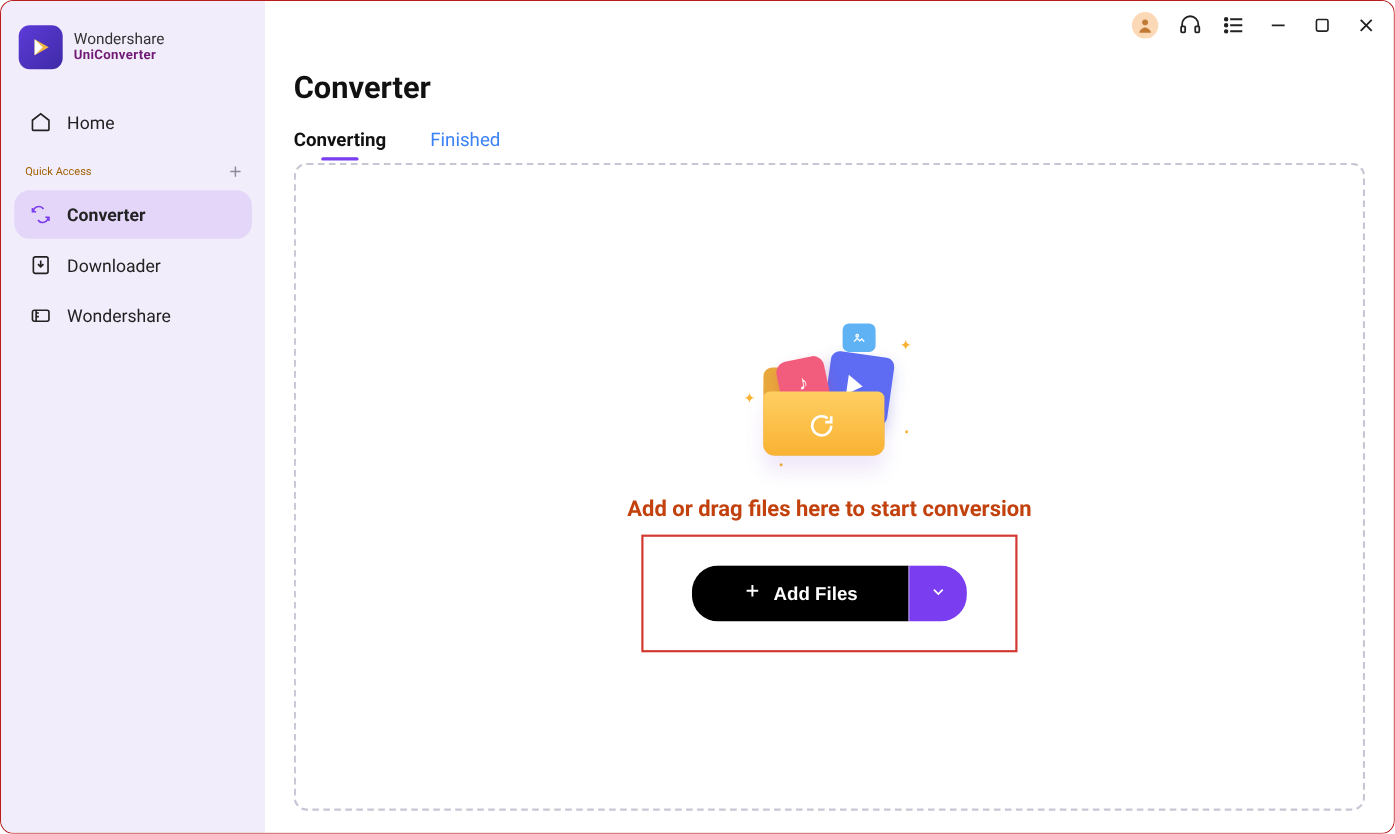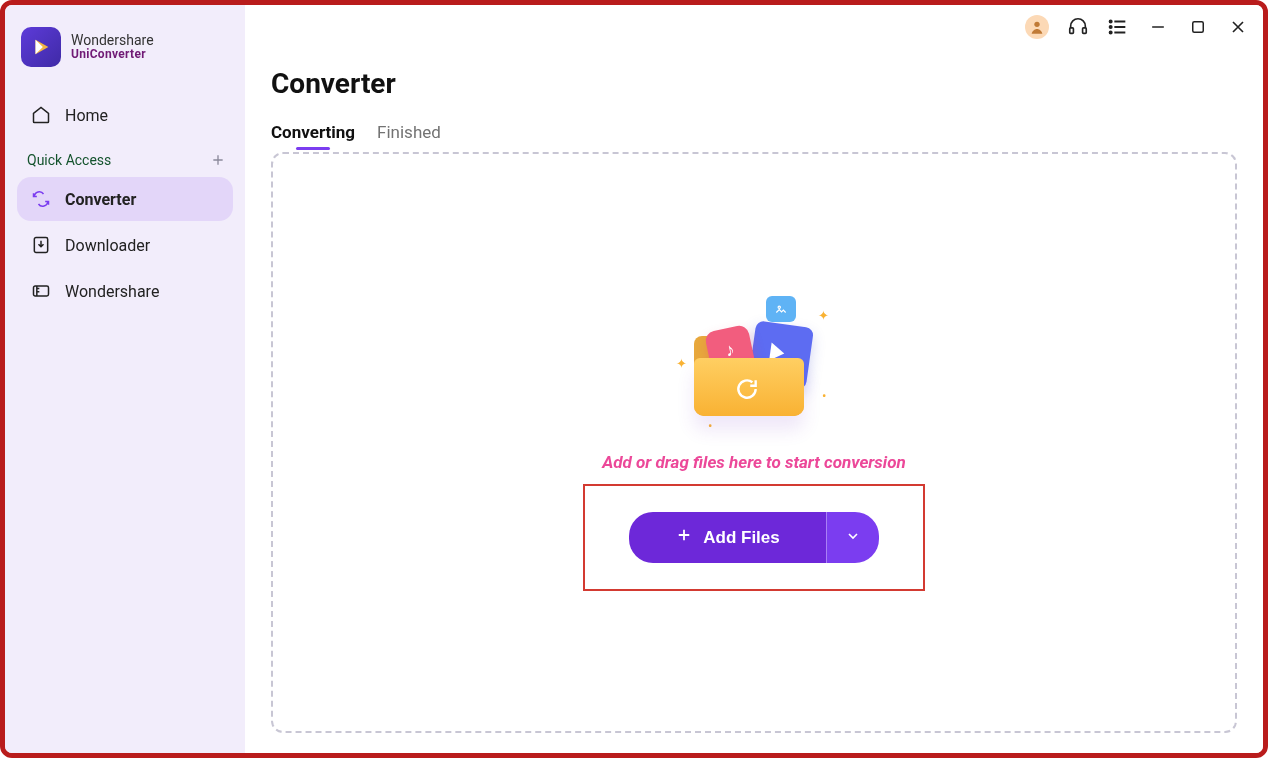--- a/index.html
+++ b/index.html
@@ -9,21 +9,21 @@
   width: 1268px;
   height: 758px;
   overflow: hidden;
 }
 .app {
   display: flex;
   width: 100%;
   height: 100%;
   border-radius: 12px;
   overflow: hidden;
-  border: 5px solid #b91c1c;
+  border: 1px solid #b91c1c;
 }
 
 .sidebar {
   width: 240px;
   background: #f2edfb;
   display: flex;
   flex-direction: column;
   padding-top: 22px;
 }
 .logo-block {
@@ -51,22 +51,22 @@
   border-radius: 14px;
 }
 .nav-item .nav-icon { width: 20px; height: 20px; display: flex; align-items: center; justify-content: center; }
 .nav-item.active {
   background: #e3d6f9;
   font-weight: 700;
 }
 .quick-access-row {
   display: flex; align-items: center; justify-content: space-between;
   padding: 14px 18px 8px 22px;
-  color: #14532d;
-  font-size: 14px;
+  color: #a16207;
+  font-size: 10px;
 }
 .quick-plus { width: 18px; height: 18px; display: flex; align-items: center; justify-content: center; cursor: pointer; color: #8b899a; }
 
 .main {
   flex: 1;
   background: #fff;
   display: flex;
   flex-direction: column;
   position: relative;
 }
@@ -79,22 +79,22 @@
   width: 24px; height: 24px; border-radius: 50%;
   background: #fcd9b6; display: flex; align-items: center; justify-content: center;
 }
 .avatar-ico svg { width: 16px; height: 16px; }
 .content {
   padding: 62px 26px 20px 26px;
   display: flex; flex-direction: column;
   height: 100%;
 }
 .h1 { font-size: 28px; font-weight: 700; color: #111; margin-bottom: 22px; }
-.tabs { display: flex; gap: 22px; margin-bottom: 4px; text-align: center; }
-.tab { font-size: 17px; color: #737373; cursor: pointer; position: relative; padding-bottom: 6px; }
+.tabs { display: flex; gap: 40px; margin-bottom: 4px; text-align: center; }
+.tab { font-size: 17px; color: #3b82f6; cursor: pointer; position: relative; padding-bottom: 6px; }
 .tab.active { color: #111; font-weight: 700; }
 .tab.active::after {
   content: ""; position: absolute; left: 30%; right: 30%; bottom: -2px; height: 3px;
   background: #7b3df0; border-radius: 4px;
 }
 .dropzone {
   flex: 1;
   border: 2px dashed #c8c6d4;
   border-radius: 12px;
   display: flex; flex-direction: column; align-items: center; justify-content: center;
@@ -129,33 +129,33 @@
   background: linear-gradient(180deg,#ffcf62,#f9b233);
   border-radius:6px 6px 10px 10px;
   box-shadow: 0 14px 18px rgba(120,60,200,0.12);
 }
 .f-refresh{ position:absolute; left:60px; top:82px; width:26px;height:26px; color:#fff;}
 .spark{position:absolute;color:#f9b233;font-size:13px;}
 .spark.s1{left:2px;top:62px}
 .spark.s2{left:144px;top:14px}
 .spark.s3{left:34px;top:124px}
 .spark.s4{left:148px;top:94px}
-.dz-h { font-size: 17px; font-weight: 700; color: #ec4899; font-style: italic; }
+.dz-h { font-size: 20px; font-weight: 700; color: #c2410c; }
 .dz-sub { font-size: 14px; color: #8e8c9c; margin-bottom: 20px; }
 .highlight-box {
   border: 2px solid #d33a31;
   padding: 26px 44px;
 }
 .add-btn-group {
   display: flex;
   border-radius: 24px;
   overflow: hidden;
 }
 .add-btn {
-  background: #6d28d9;
+  background: #000000;
   color: #fff;
   font-size: 17px;
   font-weight: 600;
   border: none;
   padding: 14px 46px;
   display: flex; align-items: center; gap: 10px;
   cursor: pointer;
 }
 .add-drop {
   background: #7b3df0;

